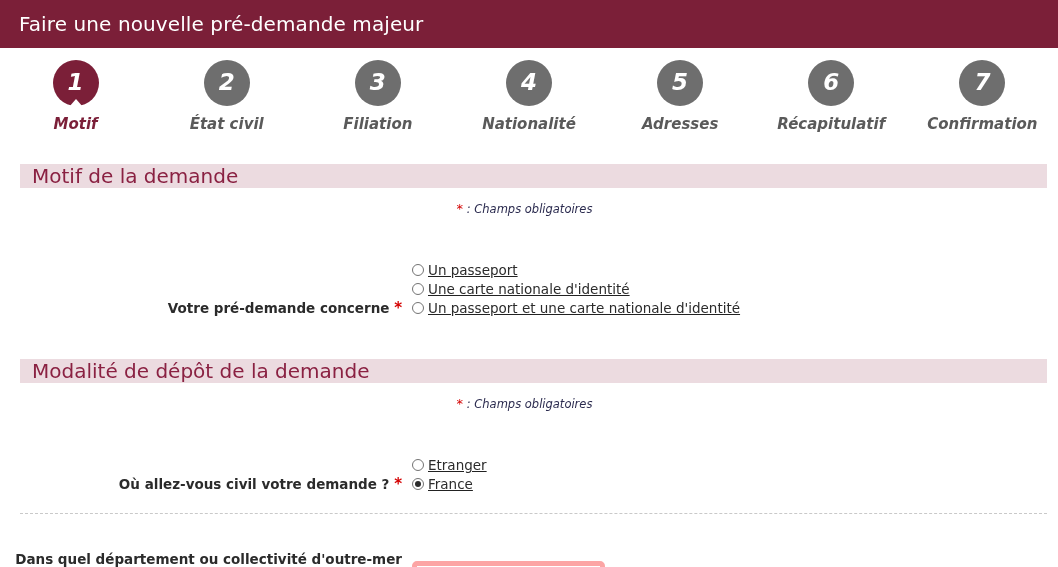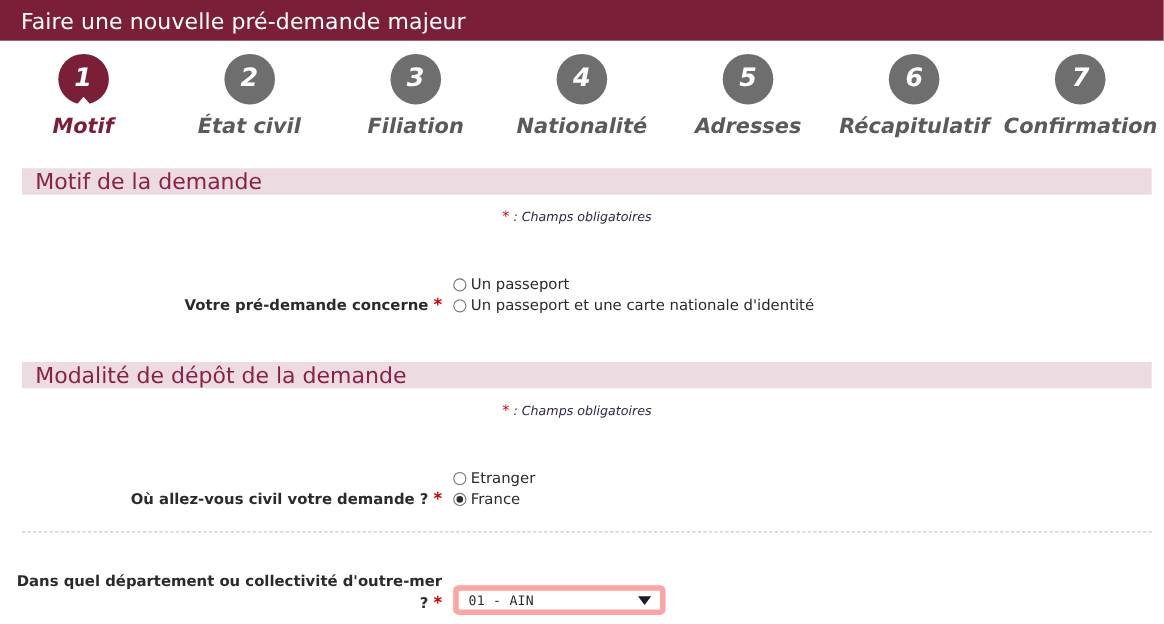--- a/index.html
+++ b/index.html
@@ -11,21 +11,21 @@
     height: 567px;
     background: #ffffff;
     font-family: "DejaVu Sans", sans-serif;
     overflow: hidden;
     color: #222222;
   }
 
   
   .titlebar {
     background: #7b1f38;
-    height: 37px;
+    height: 48px;
     display: flex;
     align-items: center;
     padding: 0 0 0 19px;
     box-sizing: border-box;
   }
   .titlebar-text {
     color: #ffffff;
     font-size: 20px;
     font-family: "DejaVu Sans", sans-serif;
     font-weight: 400;
@@ -73,21 +73,21 @@
     left: 50%;
     transform: translateX(-50%);
     width: 0;
     height: 0;
     border-left: 7px solid transparent;
     border-right: 7px solid transparent;
     border-bottom: 8px solid #ffffff;
   }
   .step-label {
     margin-top: 9px;
-    font-size: 19px;
+    font-size: 15px;
     font-weight: bold;
     font-style: italic;
     color: #5a5a5a;
     font-family: "DejaVu Sans", sans-serif;
     white-space: nowrap;
   }
   .step.active .step-label {
     color: #7b1f38;
   }
 
@@ -141,20 +141,21 @@
     font-family: "DejaVu Sans", sans-serif;
     line-height: 19px;
   }
   .form-label .star {
     color: #d40000;
     font-weight: bold;
     font-size: 15px;
   }
   .form-field {
     flex: 1;
+    text-decoration: underline;
   }
 
   
   .radio-opt {
     display: flex;
     align-items: center;
     line-height: 18px;
     margin-bottom: 1px;
   }
   .radio-mark {
@@ -304,20 +305,24 @@
       <span>Votre pré-demande concerne</span>
       <span class="star">*</span>
     </div>
     <div class="form-field">
 
       <label class="radio-opt">
         <span class="radio-mark"></span>
         <span class="radio-text">Un passeport</span>
       </label>
 
+      <label class="radio-opt">
+        <span class="radio-mark"></span>
+        <span class="radio-text">Une carte nationale d'identité</span>
+      </label>
 
       <label class="radio-opt">
         <span class="radio-mark"></span>
         <span class="radio-text">Un passeport et une carte nationale d'identité</span>
       </label>
 
     </div>
   </div>
 
   <div style="height:41px"></div>

